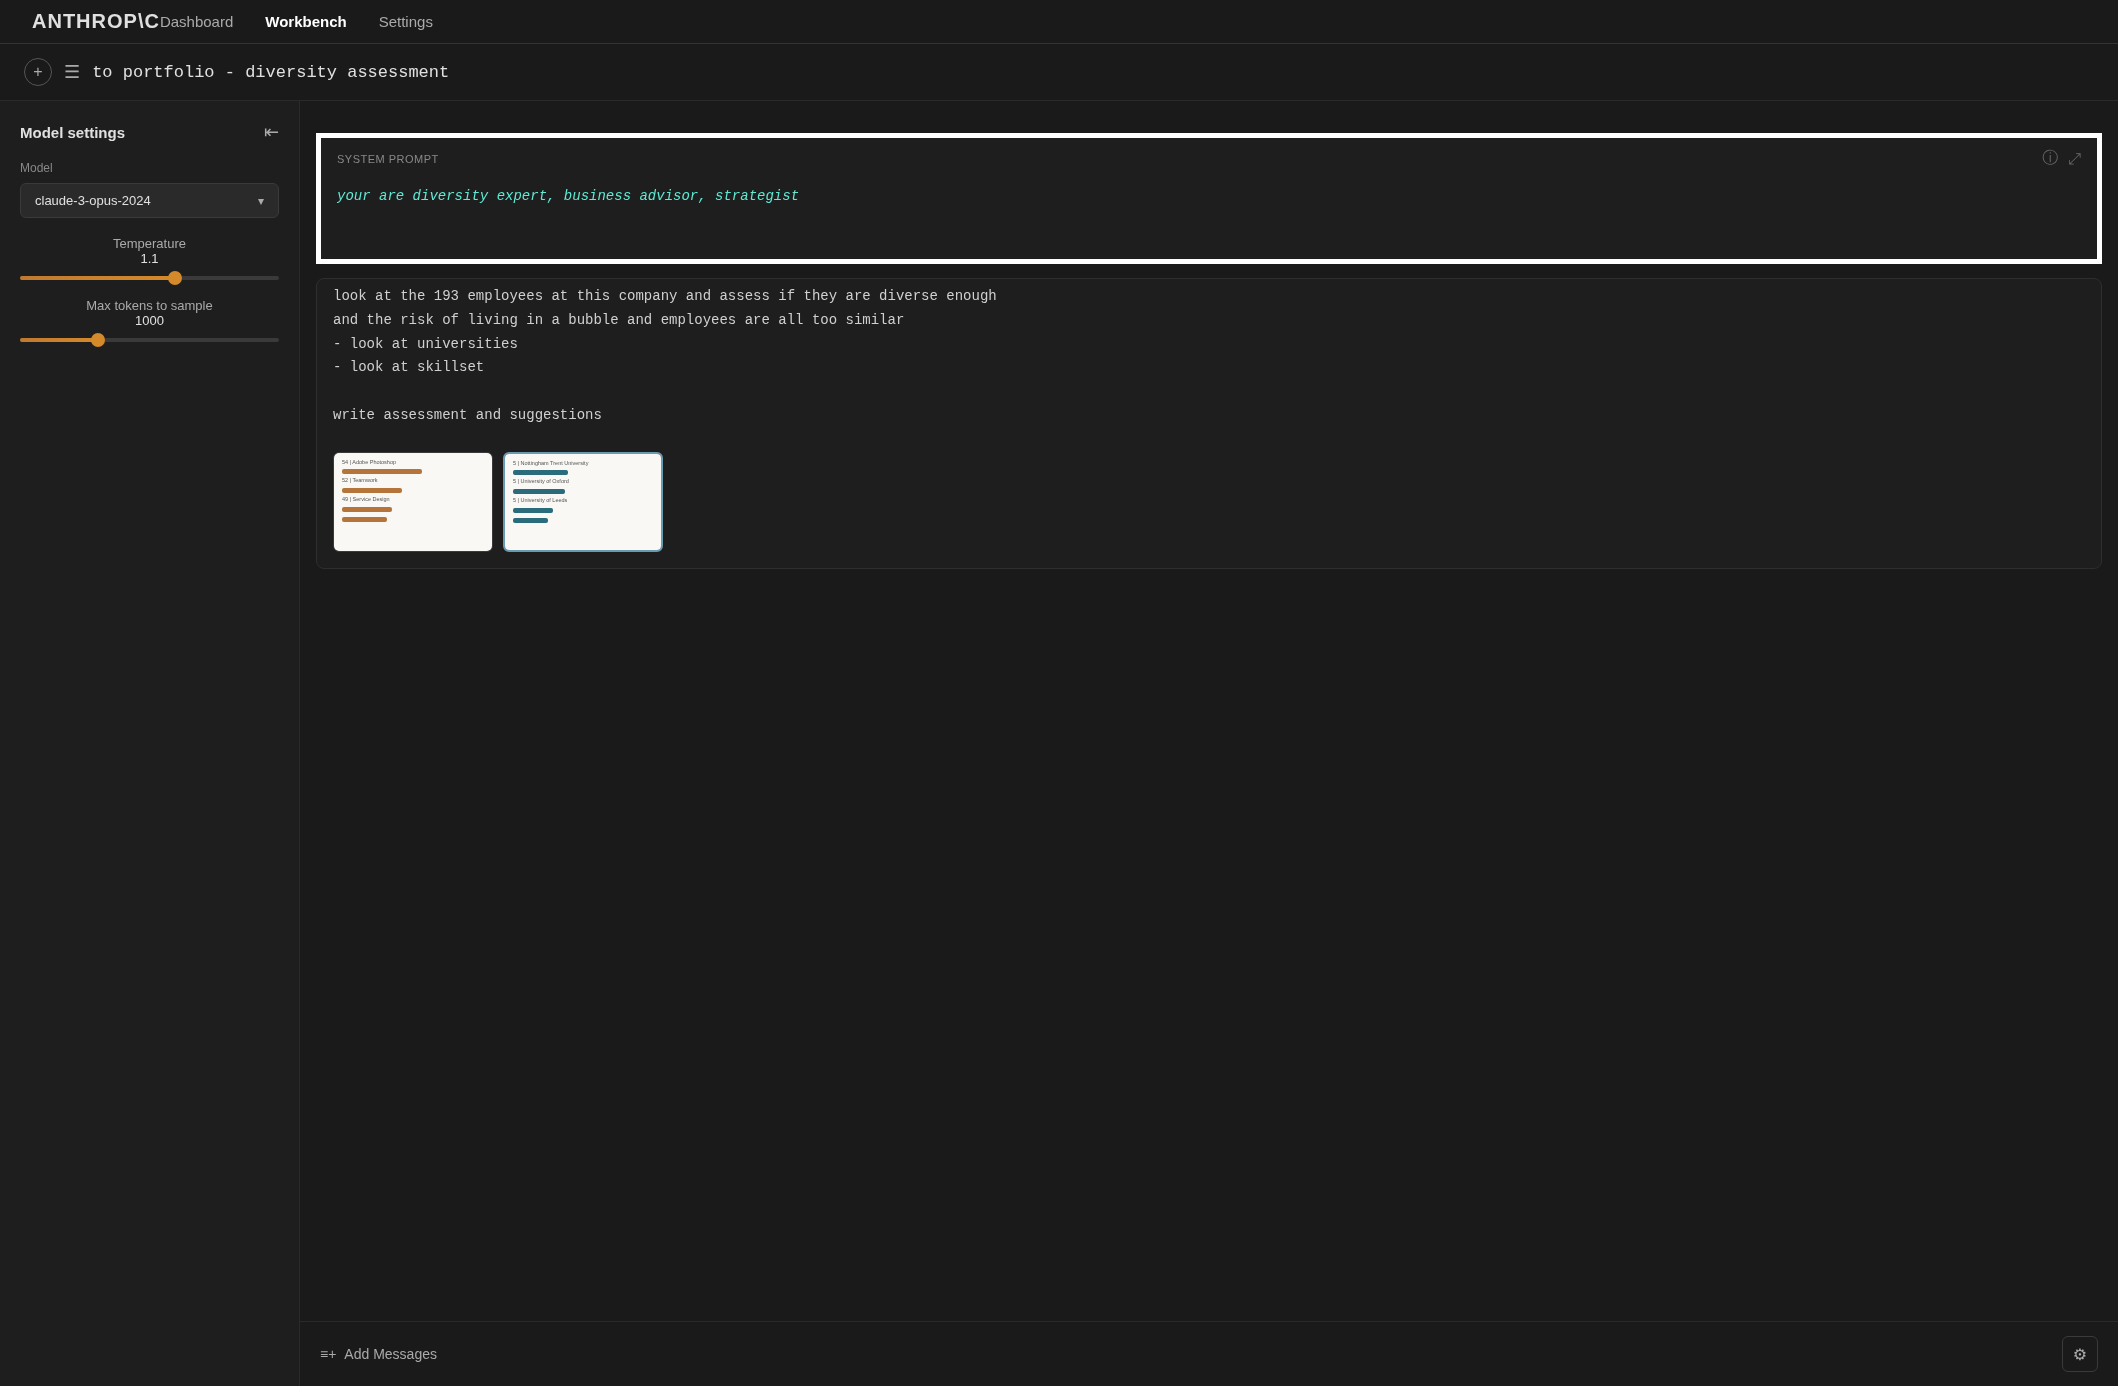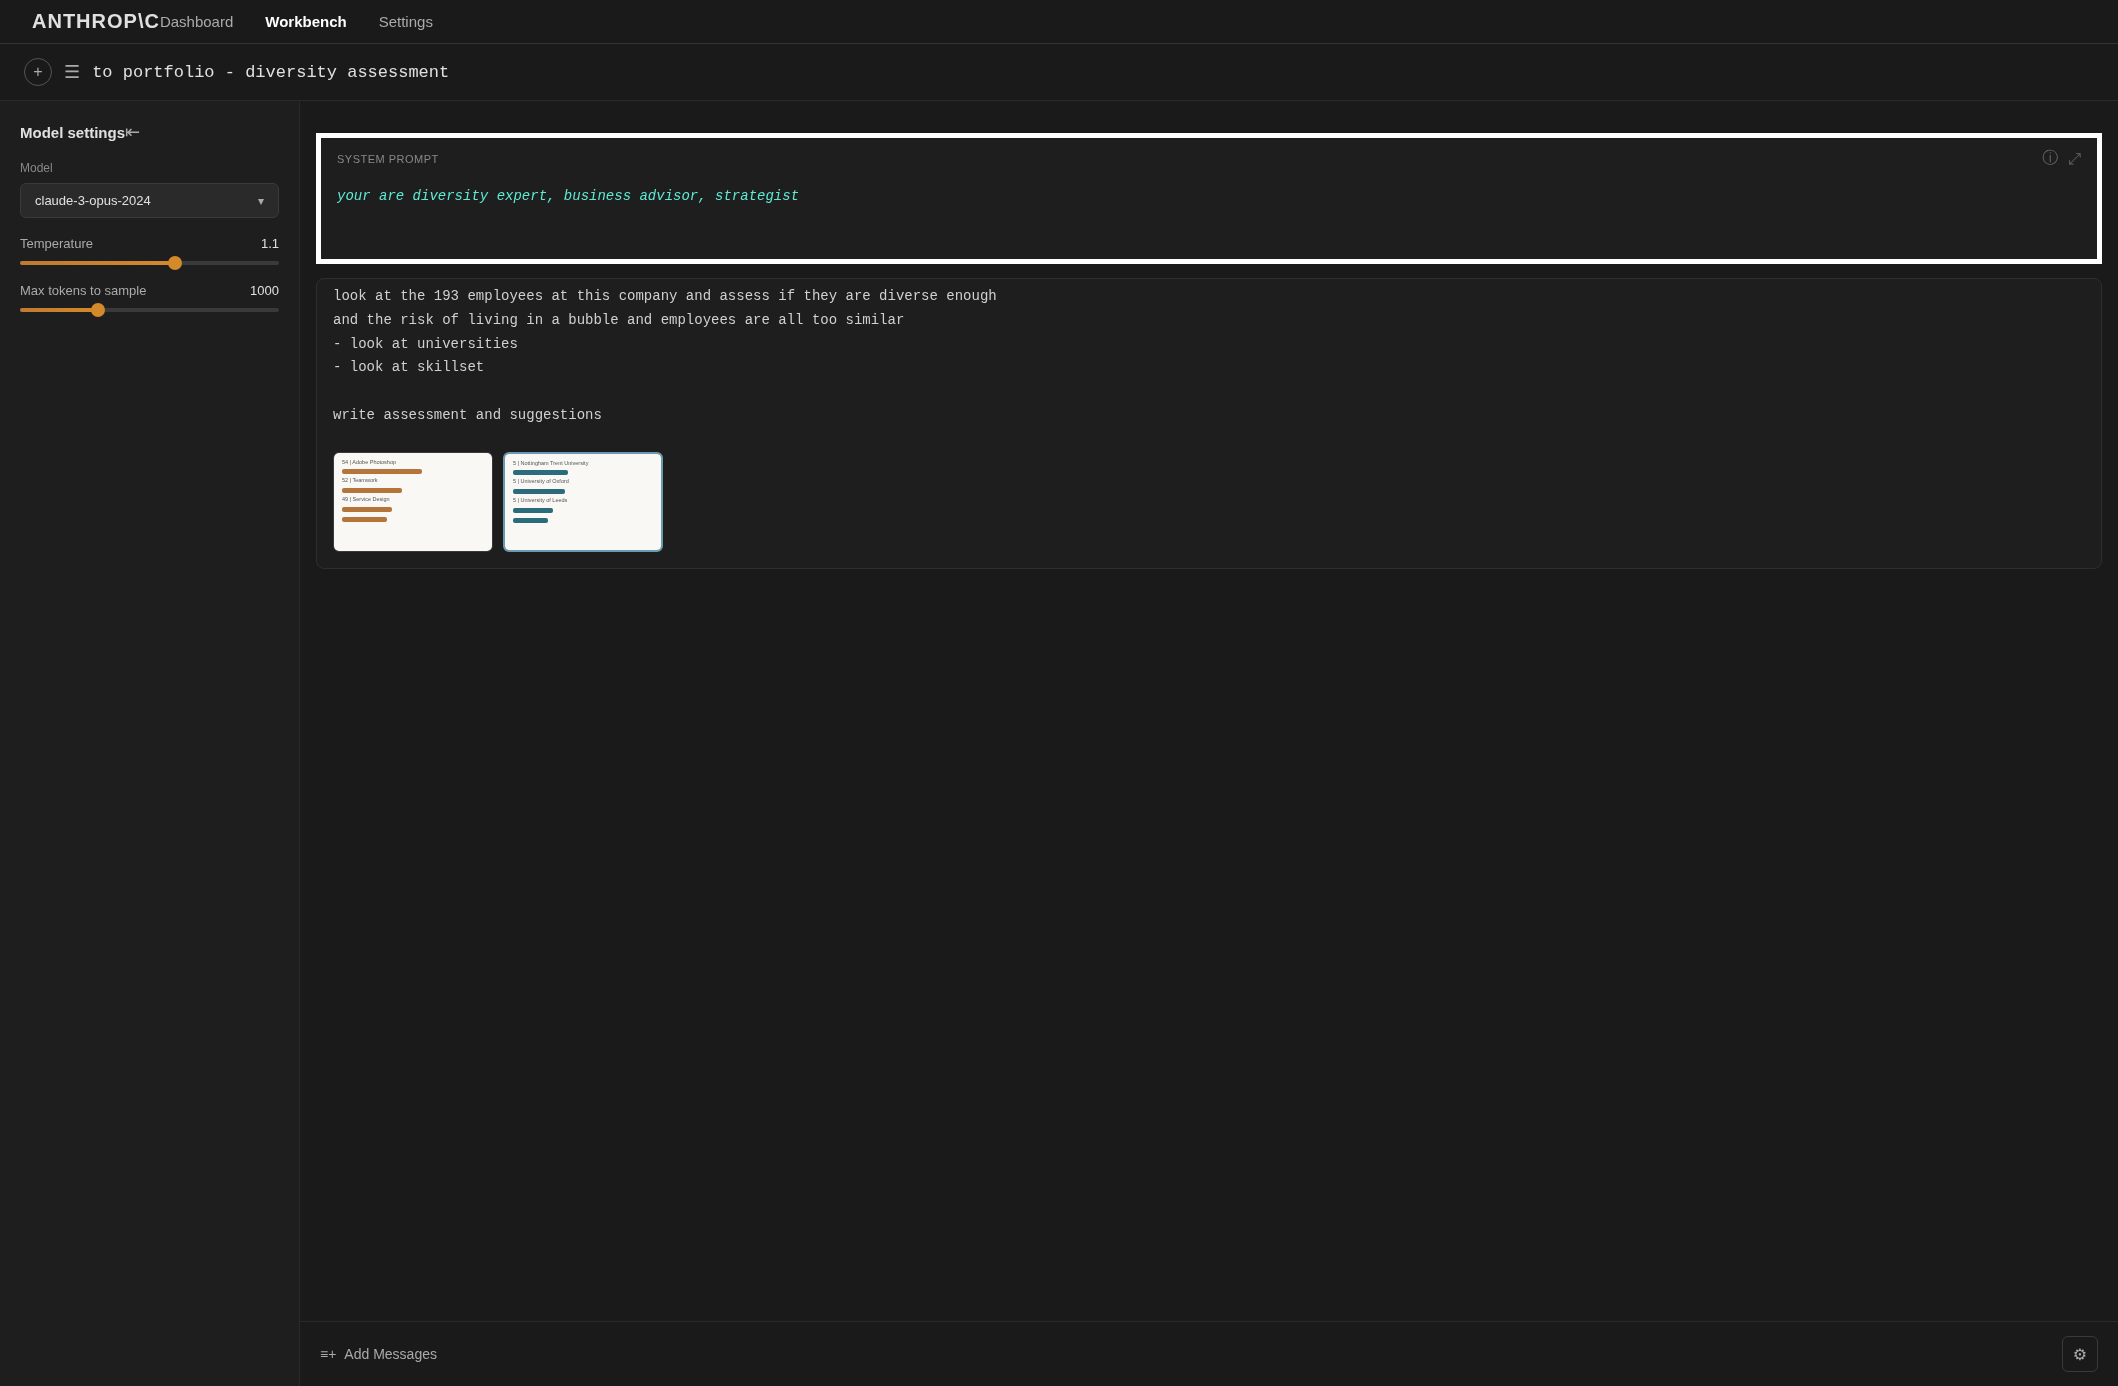--- a/index.html
+++ b/index.html
@@ -85,21 +85,21 @@
       background: #1e1e1e;
       border-right: 1px solid #2a2a2a;
       padding: 20px 20px;
       display: flex;
       flex-direction: column;
       gap: 18px;
     }
     .sidebar-header {
       display: flex;
       align-items: center;
-      justify-content: flex-start;
+      justify-content: space-between;
     }
     .sidebar-title {
       font-size: 15px;
       font-weight: 600;
       color: #e0e0e0;
     }
     .collapse-icon {
       color: #aaa;
       cursor: pointer;
       font-size: 18px;
@@ -132,20 +132,21 @@
     
     .slider-section {
       display: flex;
       flex-direction: column;
       gap: 10px;
     }
     .slider-row {
       display: flex;
       justify-content: space-between;
       align-items: center;
+      flex-direction: column;
     }
     .slider-label {
       font-size: 13px;
       color: #aaa;
     }
     .slider-value {
       font-size: 13px;
       color: #e0e0e0;
     }
     .slider-track {

